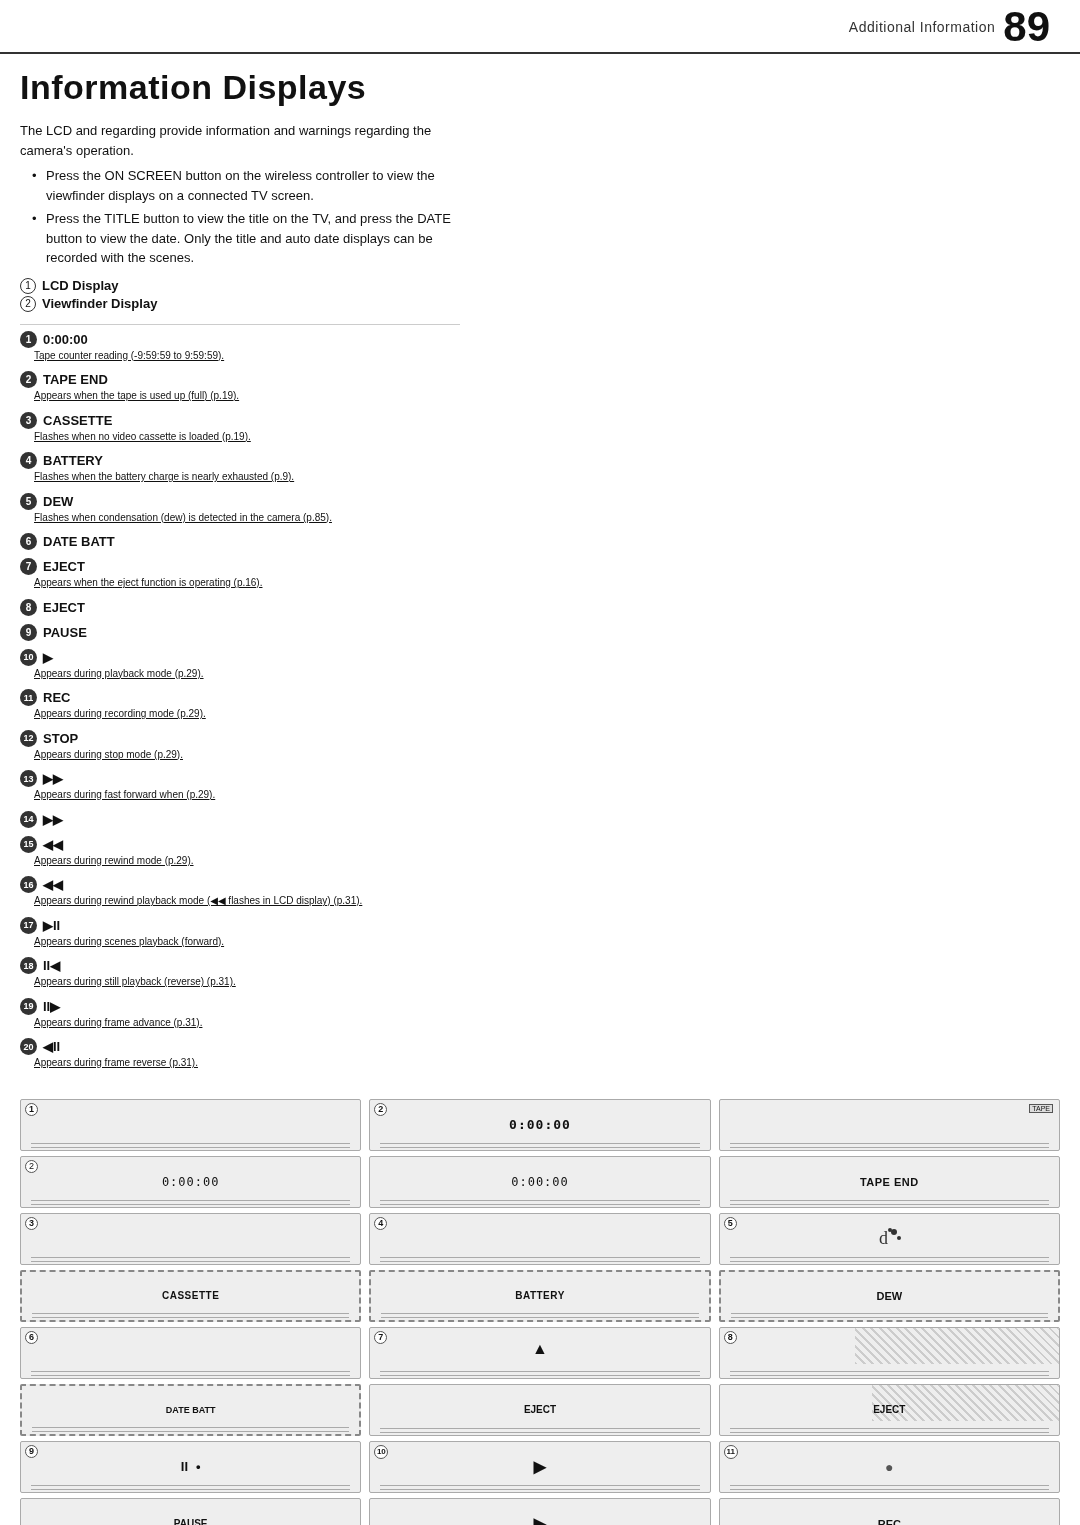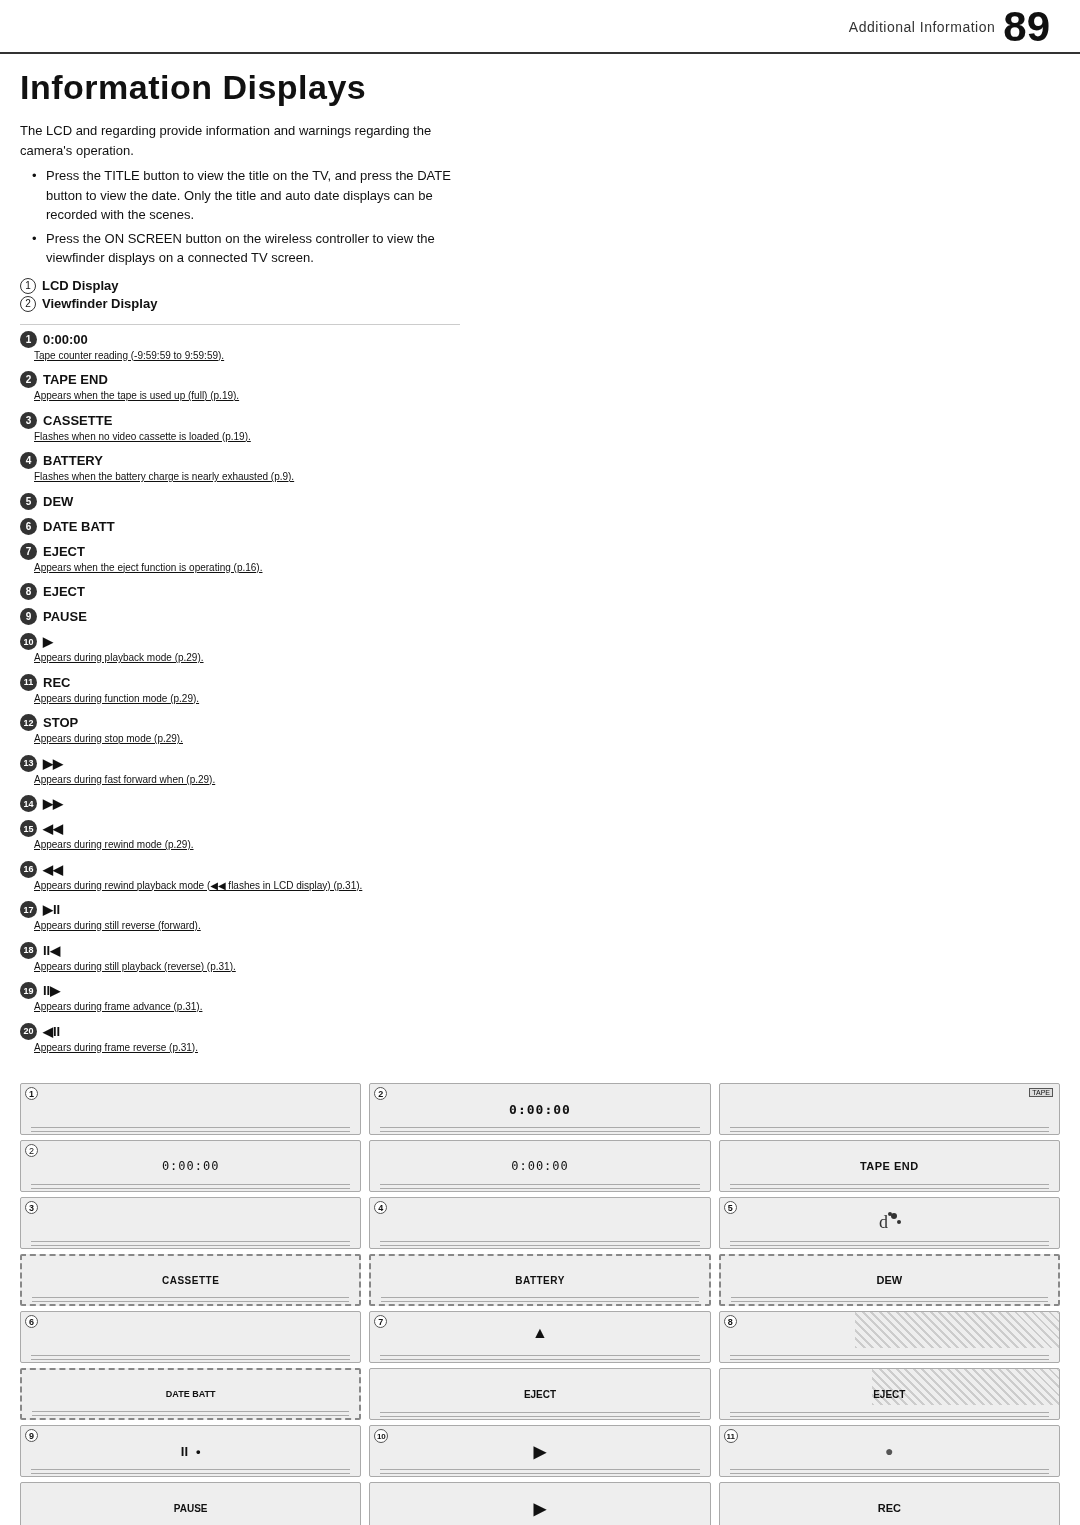--- a/index.html
+++ b/index.html
@@ -159,22 +159,22 @@
 
   <div class="main">
 
     <div class="left-col">
 
       <h1 class="page-title">Information Displays</h1>
 
       <p class="intro-text">The LCD and regarding provide information and warnings regarding the camera's operation.</p>
 
       <ul class="bullet-list">
+        <li>Press the ON SCREEN button on the wireless controller to view the viewfinder displays on a connected TV screen.</li>
         <li>Press the TITLE button to view the title on the TV, and press the DATE button to view the date. Only the title and auto date displays can be recorded with the scenes.</li>
-        <li>Press the ON SCREEN button on the wireless controller to view the viewfinder displays on a connected TV screen.</li>
       </ul>
 
       <div class="display-labels">
         <div class="display-label-item">
           <span class="circle-num">1</span>
           <strong>LCD Display</strong>
         </div>
         <div class="display-label-item">
           <span class="circle-num">2</span>
           <strong>Viewfinder Display</strong>
@@ -213,20 +213,21 @@
           <span>BATTERY</span>
         </div>
         <p class="item-desc">Flashes when the battery charge is nearly exhausted (p.9).</p>
       </div>
 
       <div class="item-section">
         <div class="item-title">
           <span class="circle-num-filled">5</span>
           <span>DEW</span>
         </div>
+        <p class="item-desc">Flashes when condensation (dew) is detected in the camera (p.85).</p>
       </div>
 
       <div class="item-section">
         <div class="item-title">
           <span class="circle-num-filled">6</span>
           <span>DATE BATT</span>
         </div>
       </div>
 
       <div class="item-section">
@@ -257,21 +258,21 @@
           <span>▶</span>
         </div>
         <p class="item-desc">Appears during playback mode (p.29).</p>
       </div>
 
       <div class="item-section">
         <div class="item-title">
           <span class="circle-num-filled" style="font-size:9px;">11</span>
           <span>REC</span>
         </div>
-        <p class="item-desc">Appears during function mode (p.29).</p>
+        <p class="item-desc">Appears during recording mode (p.29).</p>
       </div>
 
       <div class="item-section">
         <div class="item-title">
           <span class="circle-num-filled" style="font-size:9px;">12</span>
           <span>STOP</span>
         </div>
         <p class="item-desc">Appears during stop mode (p.29).</p>
       </div>
 
@@ -304,21 +305,21 @@
           <span>◀◀</span>
         </div>
         <p class="item-desc">Appears during rewind playback mode (◀◀ flashes in LCD display) (p.31).</p>
       </div>
 
       <div class="item-section">
         <div class="item-title">
           <span class="circle-num-filled" style="font-size:9px;">17</span>
           <span>▶II</span>
         </div>
-        <p class="item-desc">Appears during still reverse (forward).</p>
+        <p class="item-desc">Appears during scenes playback (forward).</p>
       </div>
 
       <div class="item-section">
         <div class="item-title">
           <span class="circle-num-filled" style="font-size:9px;">18</span>
           <span>II◀</span>
         </div>
         <p class="item-desc">Appears during still playback (reverse) (p.31).</p>
       </div>
 

